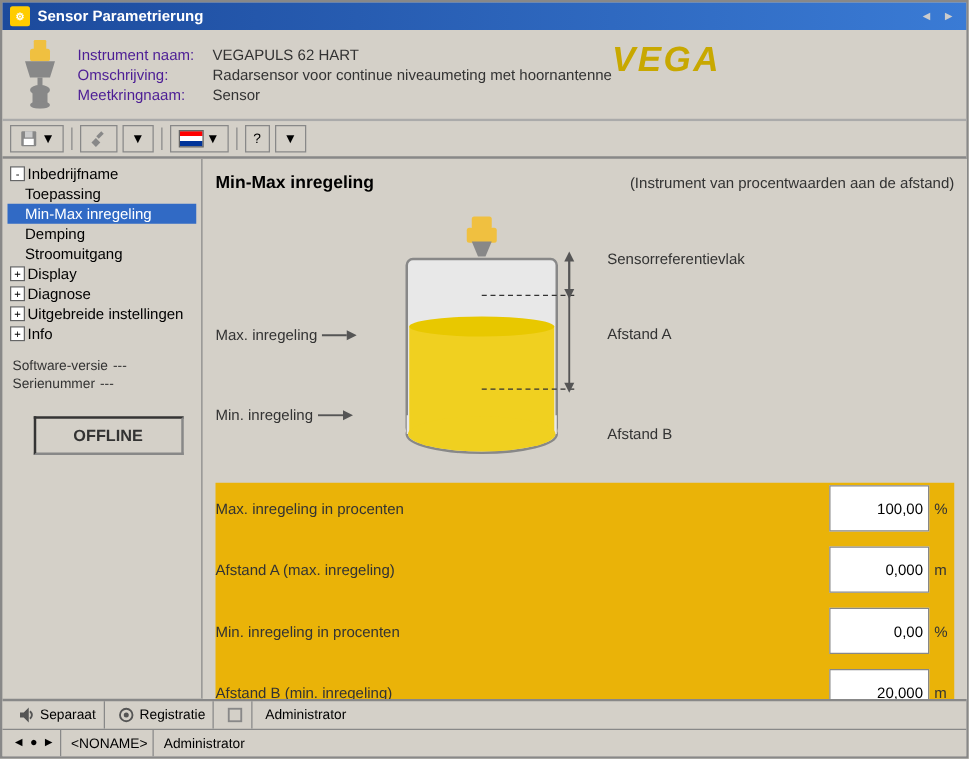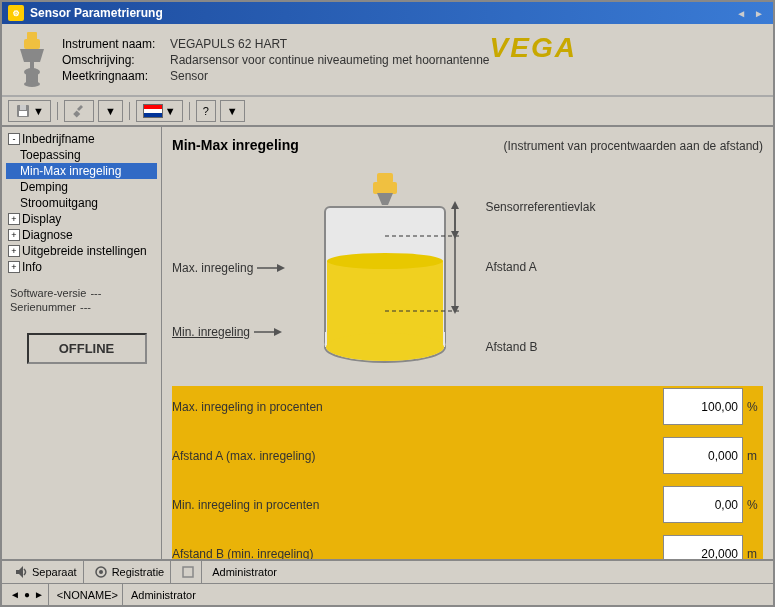--- a/index.html
+++ b/index.html
@@ -9,21 +9,21 @@
     .window { width: 775px; height: 607px; background: #d4d0c8; border: 2px solid #888; display: flex; flex-direction: column; }
     
     
     .title-bar { background: linear-gradient(to right, #1c4a9c, #3a7bd5); color: white; padding: 3px 6px; display: flex; align-items: center; justify-content: space-between; height: 22px; }
     .title-bar-left { display: flex; align-items: center; gap: 6px; font-size: 12px; font-weight: bold; }
     .title-bar-icon { width: 16px; height: 16px; background: #ffcc00; border-radius: 2px; display: flex; align-items: center; justify-content: center; font-size: 8px; }
     .title-bar-controls { display: flex; gap: 2px; }
     .title-bar-controls span { font-size: 10px; color: #ccc; cursor: pointer; padding: 0 3px; }
     .header-details { display: flex; flex-direction: column; gap: 2px; }
     .header-row { display: flex; gap: 8px; }
-    .header-label { color: #000000; font-size: 12px; min-width: 100px; }
+    .header-label { color: #4c1d95; font-size: 12px; min-width: 100px; }
     .header-value { color: #333; font-size: 12px; }
     .vega-logo { font-size: 28px; font-weight: bold; color: #c8a800; font-style: italic; letter-spacing: 2px; margin-right: 10px; }
     .header-left { display: flex; align-items: center; gap: 10px; }
     
     
     .toolbar { background: #d4d0c8; padding: 3px 6px; display: flex; gap: 4px; align-items: center; border-bottom: 2px solid #888; height: 30px; }
     .toolbar-btn { background: #d4d0c8; border: 1px solid #888; padding: 2px 6px; cursor: pointer; display: flex; align-items: center; gap: 2px; font-size: 11px; height: 22px; }
     .toolbar-sep { width: 1px; height: 18px; background: #888; margin: 0 2px; }
     .flag-icon { width: 20px; height: 14px; background: linear-gradient(to bottom, #ff0000 33%, #fff 33%, #fff 66%, #003399 66%); border: 1px solid #666; }
     
@@ -217,21 +217,21 @@
       <div class="diagram-area">
 
         <div style="display:flex; flex-direction:column; gap:40px; padding-top:55px; min-width:100px;">
           <div class="diagram-label">
             <span>Max. inregeling</span>
             <svg width="28" height="14">
               <line x1="0" y1="7" x2="20" y2="7" stroke="#555" stroke-width="1.5"></line>
               <polygon points="20,3 28,7 20,11" fill="#555"></polygon>
             </svg>
           </div>
-          <div class="diagram-label" style="margin-top:10px;text-decoration:underline;">
+          <div class="diagram-label" style="margin-top:10px;">
             <span>Min. inregeling</span>
             <svg width="28" height="14">
               <line x1="0" y1="7" x2="20" y2="7" stroke="#555" stroke-width="1.5"></line>
               <polygon points="20,3 28,7 20,11" fill="#555"></polygon>
             </svg>
           </div>
         </div>
 
         <div style="position:relative;">
           <svg width="180" height="200">

